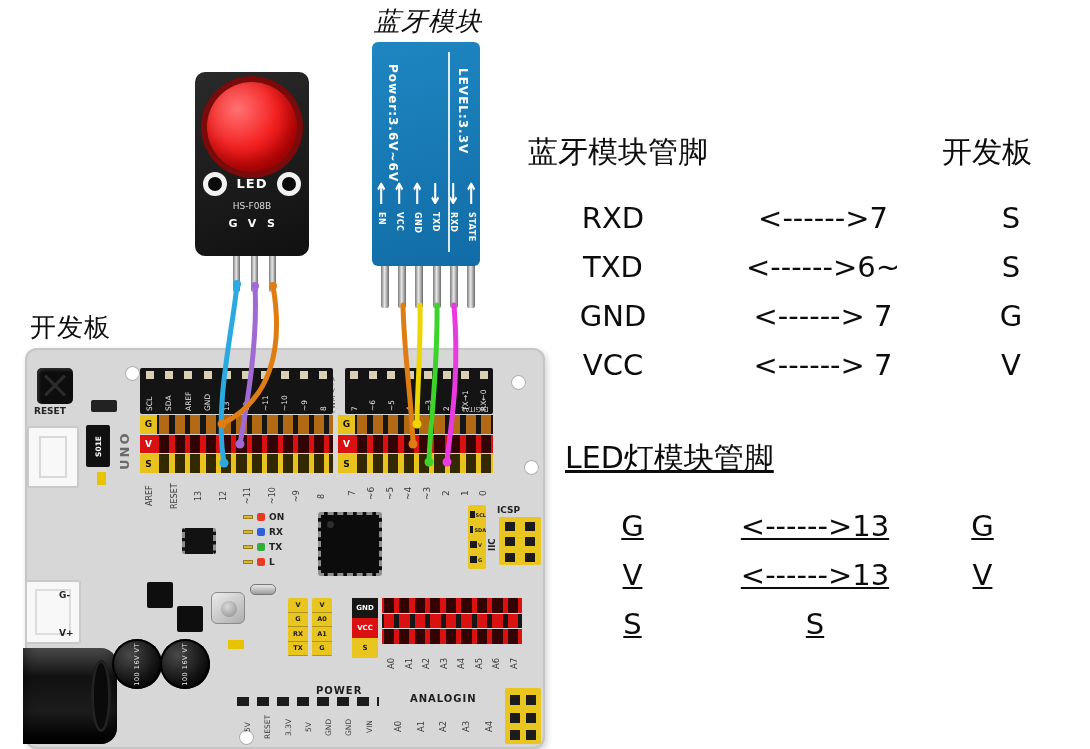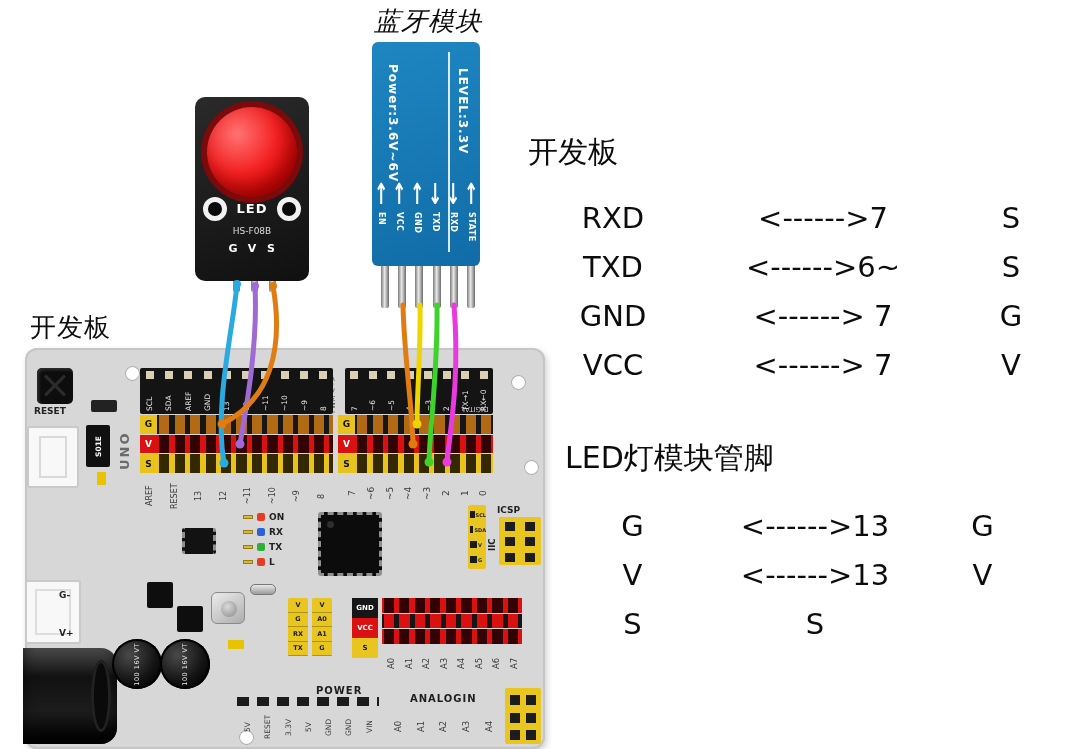--- a/index.html
+++ b/index.html
@@ -4,21 +4,21 @@
 <style>
   * { box-sizing: border-box; margin: 0; padding: 0; }
   body { font-family: "DejaVu Sans", "Liberation Sans", sans-serif; background: #fff; }
   .stage { position: relative; width: 1090px; height: 749px; background: #fff; overflow: hidden; }
   .abs { position: absolute; }
   .cn-title { position: absolute; font-size: 26px; color: #0d0d0d; letter-spacing: 1px; font-weight: 500; }
   .rot { writing-mode: vertical-rl; transform: rotate(180deg); }
 
   
   .led-module { position: absolute; left: 195px; top: 72px; width: 114px; height: 184px;
-    background: linear-gradient(160deg,#2a2a2a,#101010); border-radius: 10px; z-index: 3; margin-top: 25px; }
+    background: linear-gradient(160deg,#2a2a2a,#101010); border-radius: 10px; z-index: 3; }
   .led-dome { position: absolute; left: 12px; top: 10px; width: 90px; height: 90px; border-radius: 50%;
     background: radial-gradient(circle at 34% 30%, #ff7272 0%, #f52222 45%, #d40808 72%, #a00000 100%);
     box-shadow: 0 0 0 6px #7c0a0a, inset -6px -10px 18px rgba(110,0,0,.55); }
   .mhole { position: absolute; width: 24px; height: 24px; border-radius: 50%; border: 5px solid #f2f2f2; background: #0a0a0a; }
   .led-name { position: absolute; left: 0; right: 0; top: 104px; text-align: center; color: #fff; font-size: 13px; font-weight: bold; letter-spacing: 1px; }
   .led-model { position: absolute; left: 0; right: 0; top: 129px; text-align: center; color: #ddd; font-size: 9px; }
   .led-pinrow { position: absolute; left: 0; right: 0; top: 145px; display: flex; justify-content: center; gap: 7px; }
   .led-pinrow b { width: 12px; text-align: center; color: #fff; font-size: 11px; }
   .leg { position: absolute; width: 7px; background: linear-gradient(90deg,#7a7a7a,#e8e8e8 45%,#6a6a6a); border-radius: 2px; z-index: 2; }
 
@@ -507,20 +507,21 @@
     <circle cx="240" cy="444" r="4.5" fill="#a06ad4"></circle>
     <circle cx="222" cy="424" r="4.5" fill="#e07d12"></circle>
     <circle cx="413" cy="444" r="4.5" fill="#e07d12"></circle>
     <circle cx="417" cy="424" r="4.5" fill="#eed500"></circle>
     <circle cx="429" cy="462" r="4.5" fill="#3ed32b"></circle>
     <circle cx="447" cy="462" r="4.5" fill="#ea3adf"></circle>
   </svg>
 
   <div class="map-table t1" style="left:528px;top:132px;width:546px;">
     <div class="mt-head">
+      <span>蓝牙模块管脚</span>
       <span>开发板</span>
     </div>
     <div class="mt-rows">
 
     <div class="mt-row">
         <span>RXD</span>
         <span>&lt;------&gt;7</span>
         <span>S</span>
       </div>
         <div class="mt-row">
@@ -534,21 +535,21 @@
         <span>G</span>
       </div>
         <div class="mt-row">
         <span>VCC</span>
         <span>&lt;------&gt; 7</span>
         <span>V</span>
       </div>
       </div>
   </div>
 
-  <div class="map-table t2" style="left:545px;top:438px;width:510px;">
+  <div class="map-table t2" style="left:545px;top:438px;width:510px;text-decoration:underline;">
     <div class="mt-head">
       <span>LED灯模块管脚</span>
     </div>
     <div class="mt-rows">
 
     <div class="mt-row">
         <span>G</span>
         <span>&lt;------&gt;13</span>
         <span>G</span>
       </div>

